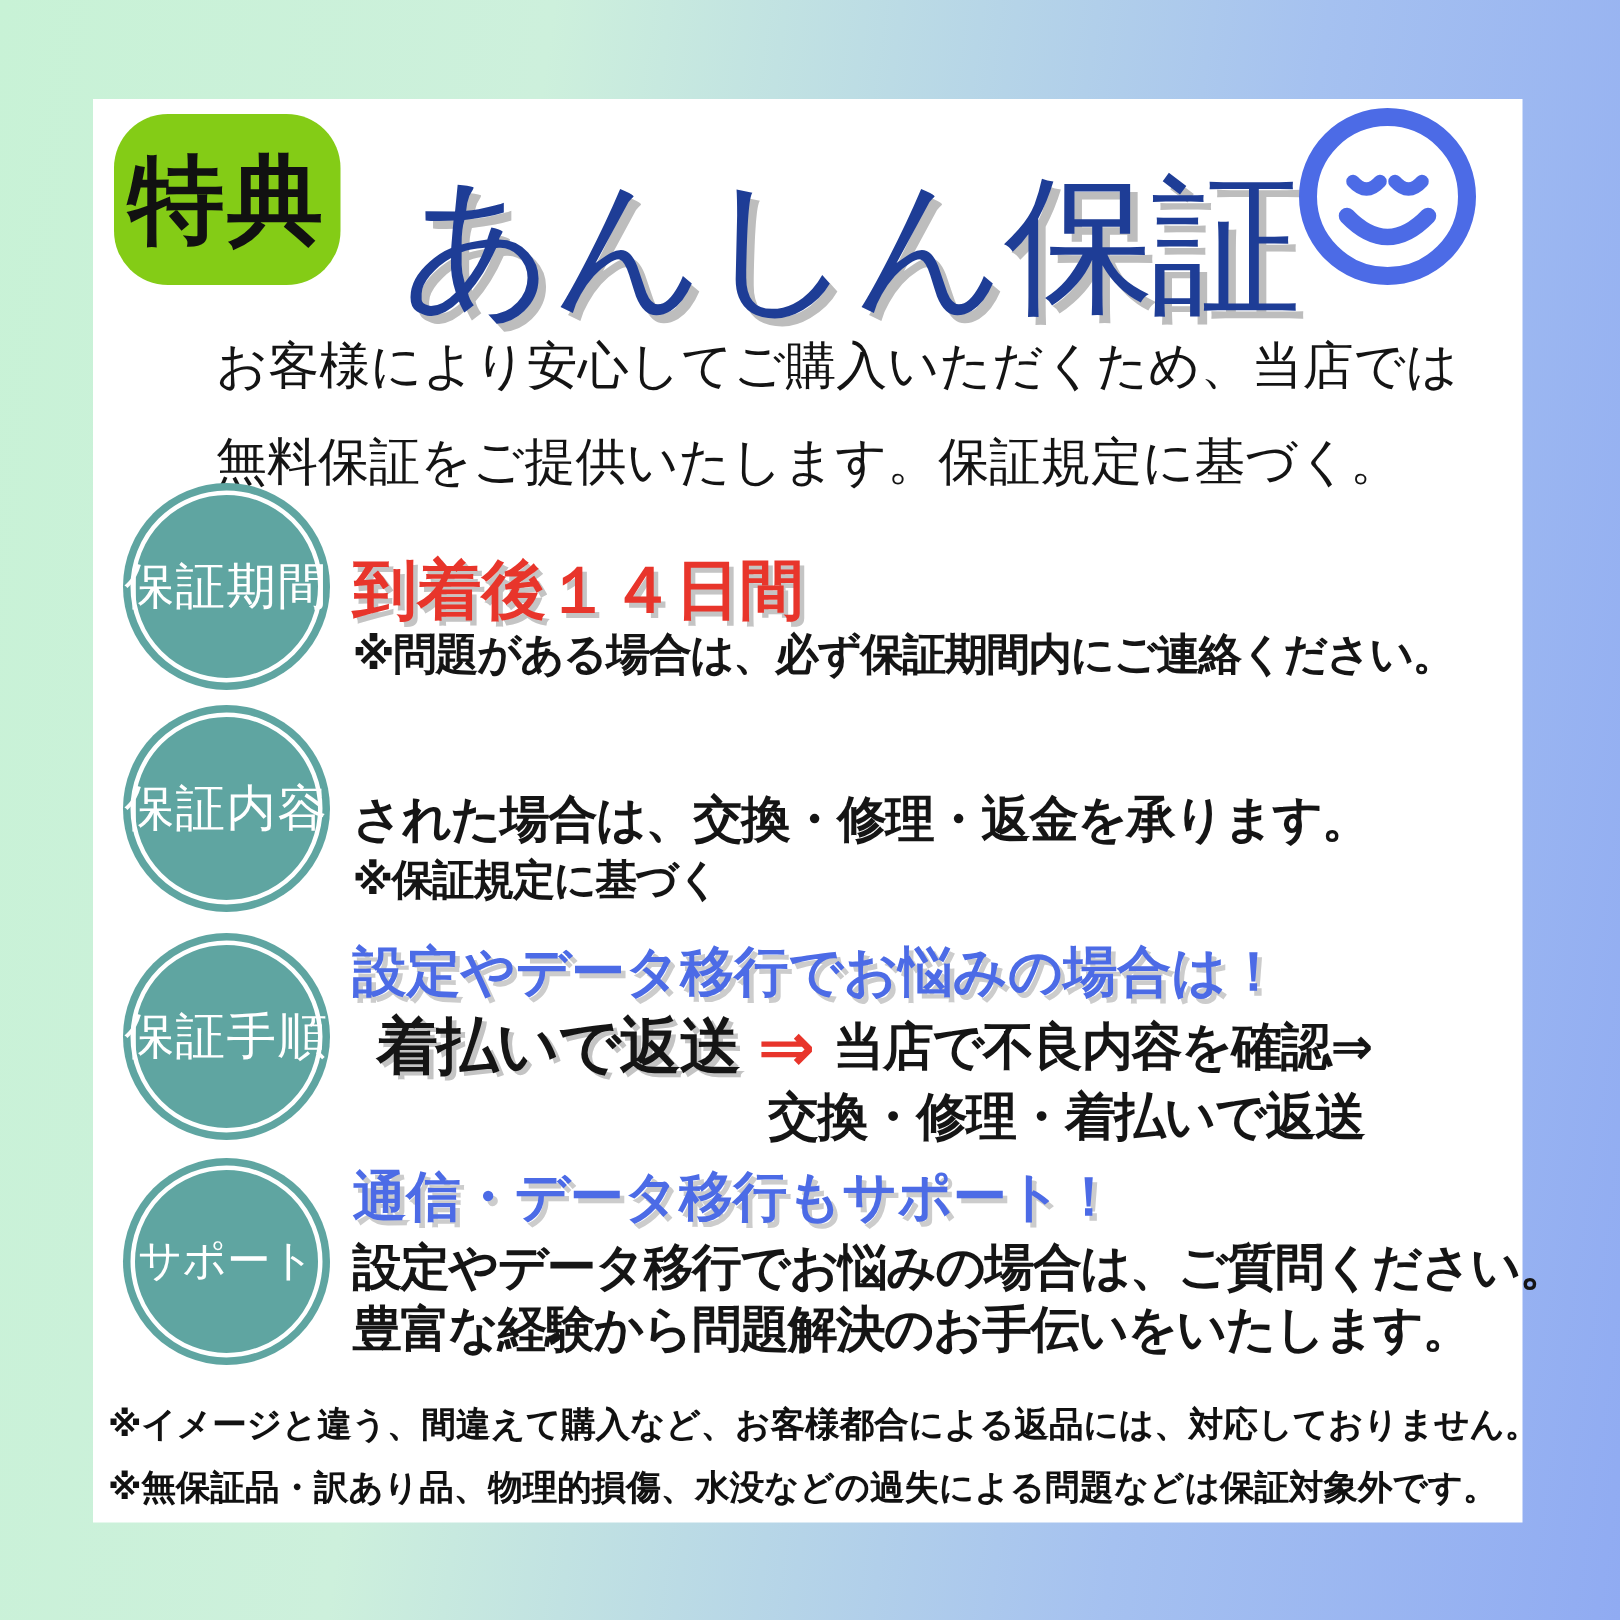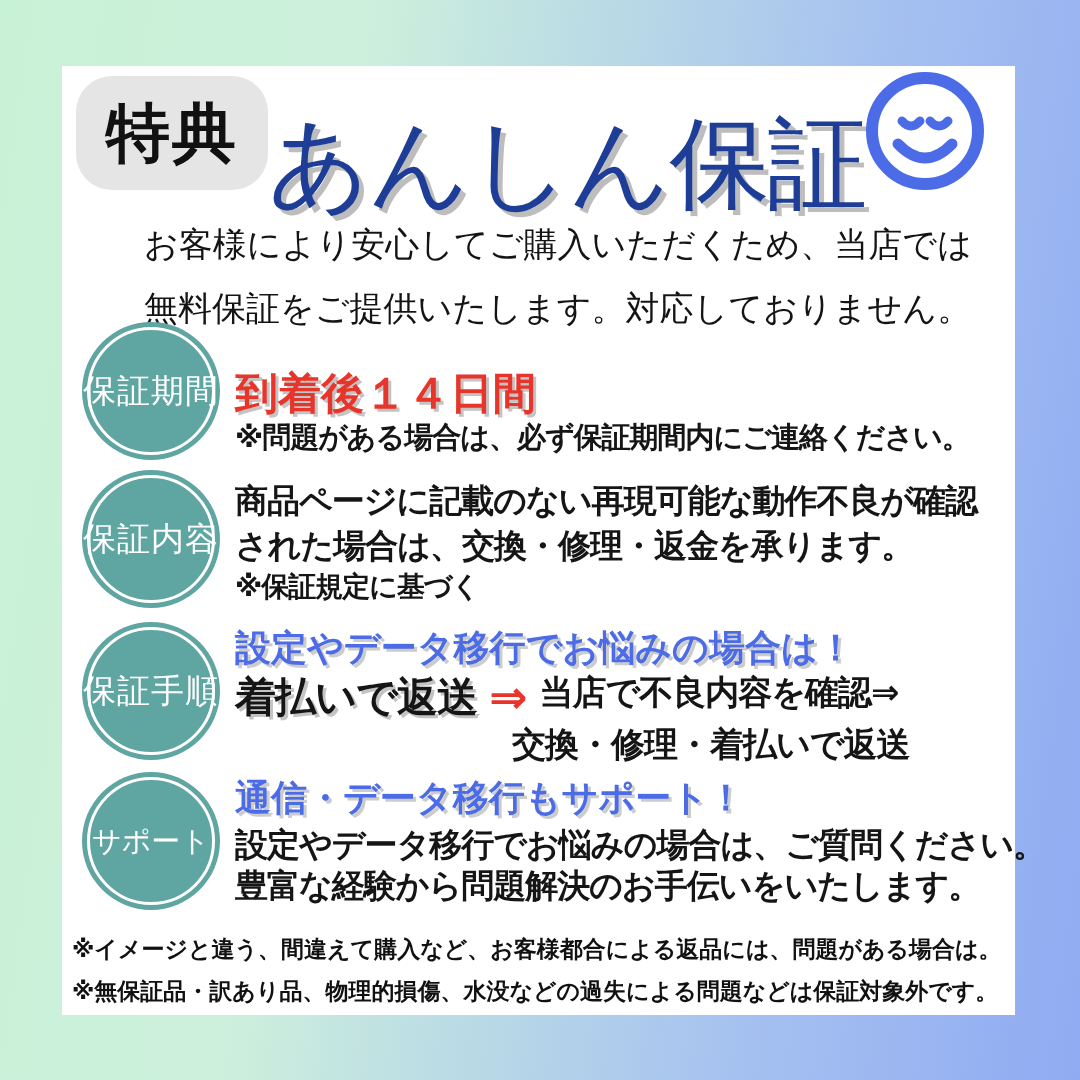--- a/index.html
+++ b/index.html
@@ -8,22 +8,22 @@
     font-family:"Liberation Sans","DejaVu Sans",sans-serif;
     background:linear-gradient(98deg,#c8f2d6 0%,#cdf0dc 30%,#a5c1f0 72%,#90abf2 100%);
     position:relative;
   }
   .card{
     position:absolute;left:62px;top:66px;width:953px;height:949px;
     background:#ffffff;
   }
   
   .benefit-badge{
-    position:absolute;left:14px;top:10px;width:192px;height:114px;
-    background:#e5e5e5;border-radius:36px;
+    position:absolute;left:14px;top:10px;width:151px;height:114px;
+    background:#84cc16;border-radius:36px;
     display:flex;align-items:center;justify-content:center;
     font-size:64px;font-weight:800;color:#111;letter-spacing:2px;
   }
   .page-title{
     position:absolute;left:206px;top:32px;
     font-size:100px;font-weight:400;color:#1e3d96;letter-spacing:-2px;
     text-shadow:5px 5px 0 #bdbdbd;white-space:nowrap;
   }
   .smiley{position:absolute;left:800px;top:2px;}
   
@@ -45,21 +45,21 @@
   .abs{position:absolute;white-space:nowrap;}
   .sec-title-red{
     font-size:43px;font-weight:800;color:#e8352b;text-shadow:3px 3px 0 #c4c4c4;
   }
   .sec-heading-blue{
     font-size:36px;font-weight:800;color:#4c6be6;text-shadow:3px 3px 0 #cccccc;
   }
   .body-bold{font-size:33px;font-weight:800;color:#151515;letter-spacing:-1px;line-height:45px;}
   .note-bold{font-size:29px;font-weight:800;color:#151515;letter-spacing:-1px;line-height:34px;}
   .note-small{font-size:28px;font-weight:800;color:#151515;letter-spacing:-1px;}
-  .step-row{display:flex;align-items:flex-start;}
+  .step-row{display:flex;align-items:center;margin-left:16px;}
   .step-bold{font-size:41px;font-weight:800;color:#151515;text-shadow:3px 3px 0 #c4c4c4;letter-spacing:-1px;}
   .step-arrow{font-size:46px;font-weight:800;color:#e8352b;margin:0 12px;}
   .step-rest{font-size:34px;font-weight:800;color:#151515;letter-spacing:-1px;}
   
   .footer-note{
     font-size:23px;font-weight:800;color:#111;letter-spacing:0;line-height:42px;
   }
 </style>
 </head>
 <body>
@@ -74,35 +74,34 @@
     <svg width="126" height="126" viewBox="0 0 126 126">
       <circle cx="63" cy="63" r="53" fill="none" stroke="#4c6be6" stroke-width="12"></circle>
       <path d="M40 53 q9 10 18 0" fill="none" stroke="#4c6be6" stroke-width="9" stroke-linecap="round"></path>
       <path d="M68 53 q9 10 18 0" fill="none" stroke="#4c6be6" stroke-width="9" stroke-linecap="round"></path>
       <path d="M36 76 q27 28 54 0" fill="none" stroke="#4c6be6" stroke-width="11" stroke-linecap="round"></path>
     </svg>
   </div>
 
   <div class="intro">
     <div>お客様により安心してご購入いただくため、当店では</div>
-    <div>無料保証をご提供いたします。対応しておりません。</div>
+    <div>無料保証をご提供いたします。保証規定に基づく。</div>
   </div>
 
   <div class="circle" style="top:256px;">
     <span>保証</span>
     <span>期間</span>
   </div>
   <div class="abs sec-title-red" style="left:173px;top:260px;margin-top:39px;">到着後１４日間</div>
   <div class="abs note-bold" style="left:173px;top:354px;">※問題がある場合は、必ず保証期間内にご連絡ください。</div>
 
   <div class="circle" style="top:404px;">
     <span>保証</span>
     <span>内容</span>
   </div>
-  <div class="abs body-bold" style="left:173px;top:412px;">商品ページに記載のない再現可能な動作不良が確認</div>
   <div class="abs body-bold" style="left:173px;top:457px;">された場合は、交換・修理・返金を承ります。</div>
   <div class="abs note-small" style="left:173px;top:502px;">※保証規定に基づく</div>
 
   <div class="circle" style="top:556px;">
     <span>保証</span>
     <span>手順</span>
   </div>
   <div class="abs sec-heading-blue" style="left:173px;top:558px;">設定やデータ移行でお悩みの場合は！</div>
   <div class="abs step-row" style="left:173px;top:604px;">
     <span class="step-bold">着払いで返送</span>
@@ -111,16 +110,16 @@
   </div>
   <div class="abs step-rest" style="left:450px;top:656px;">交換・修理・着払いで返送</div>
 
   <div class="circle small-label" style="top:706px;">
     <span>サポート</span>
   </div>
   <div class="abs sec-heading-blue" style="left:173px;top:708px;">通信・データ移行もサポート！</div>
   <div class="abs body-bold" style="left:173px;top:756px;">設定やデータ移行でお悩みの場合は、ご質問ください。</div>
   <div class="abs body-bold" style="left:173px;top:797px;">豊富な経験から問題解決のお手伝いをいたします。</div>
 
-  <div class="abs footer-note" style="left:10px;top:862px;">※イメージと違う、間違えて購入など、お客様都合による返品には、問題がある場合は。</div>
+  <div class="abs footer-note" style="left:10px;top:862px;">※イメージと違う、間違えて購入など、お客様都合による返品には、対応しておりません。</div>
   <div class="abs footer-note" style="left:10px;top:904px;">※無保証品・訳あり品、物理的損傷、水没などの過失による問題などは保証対象外です。</div>
 
 </div>
 
 </body></html>

